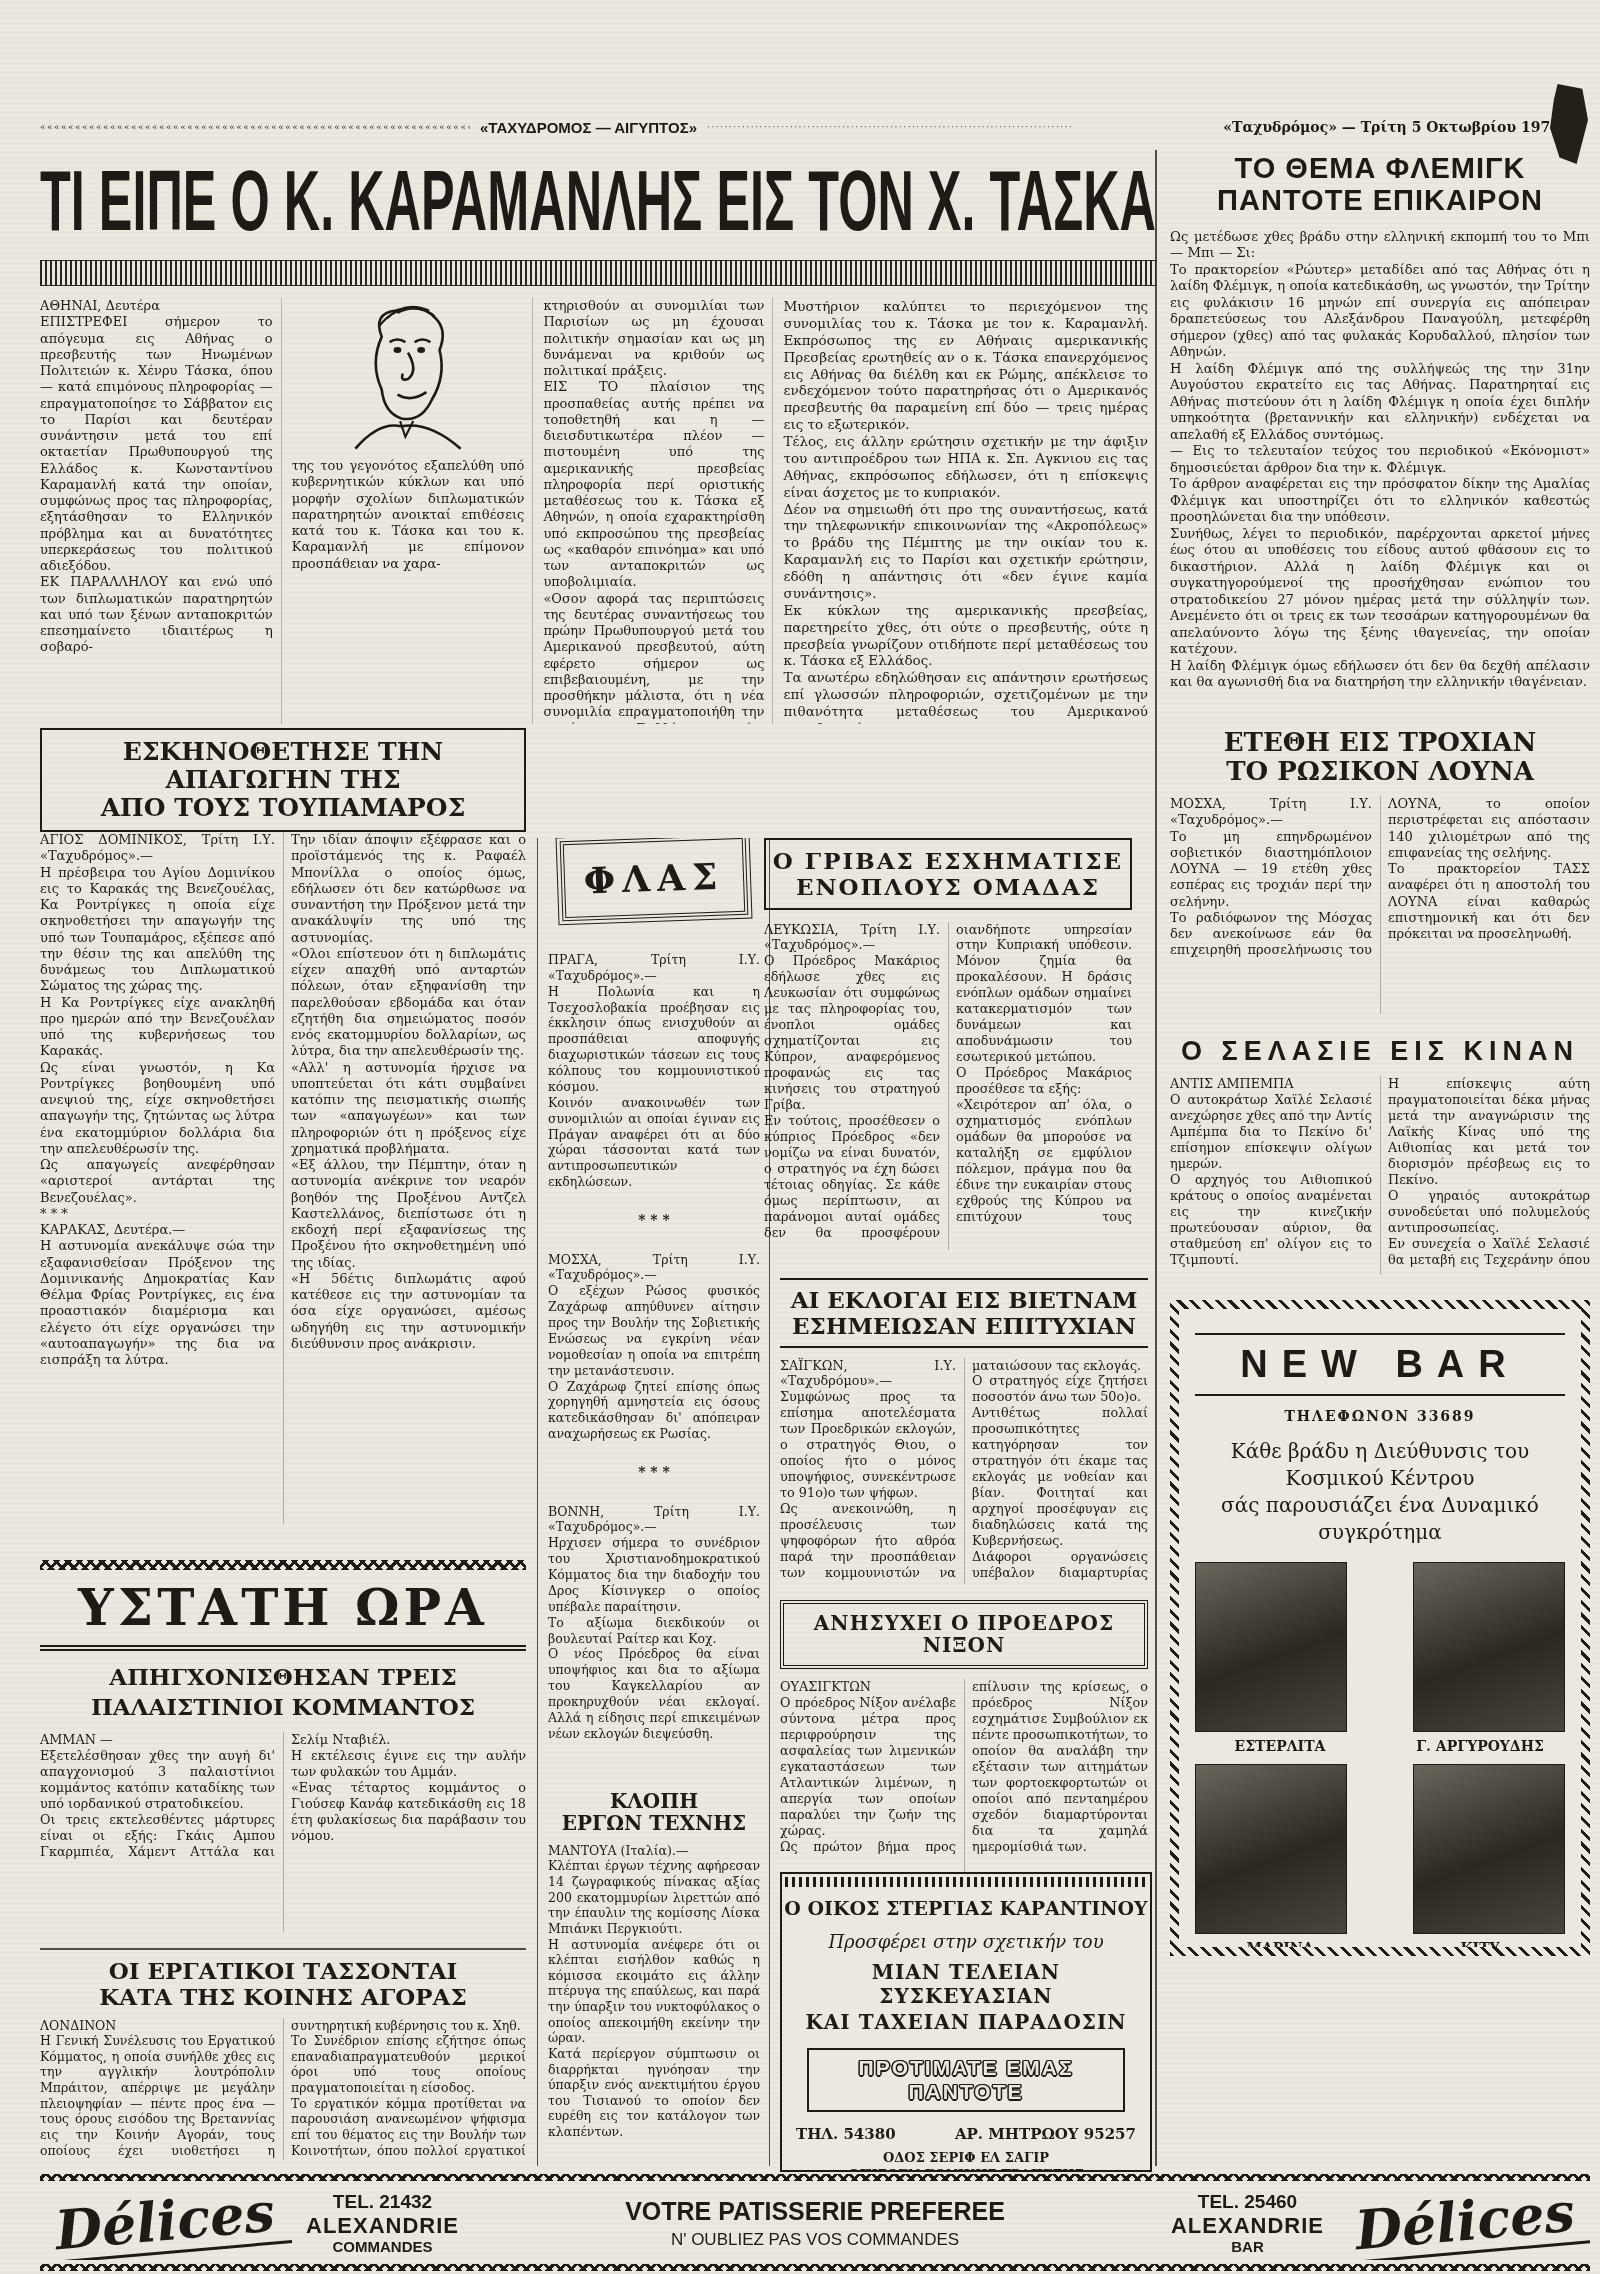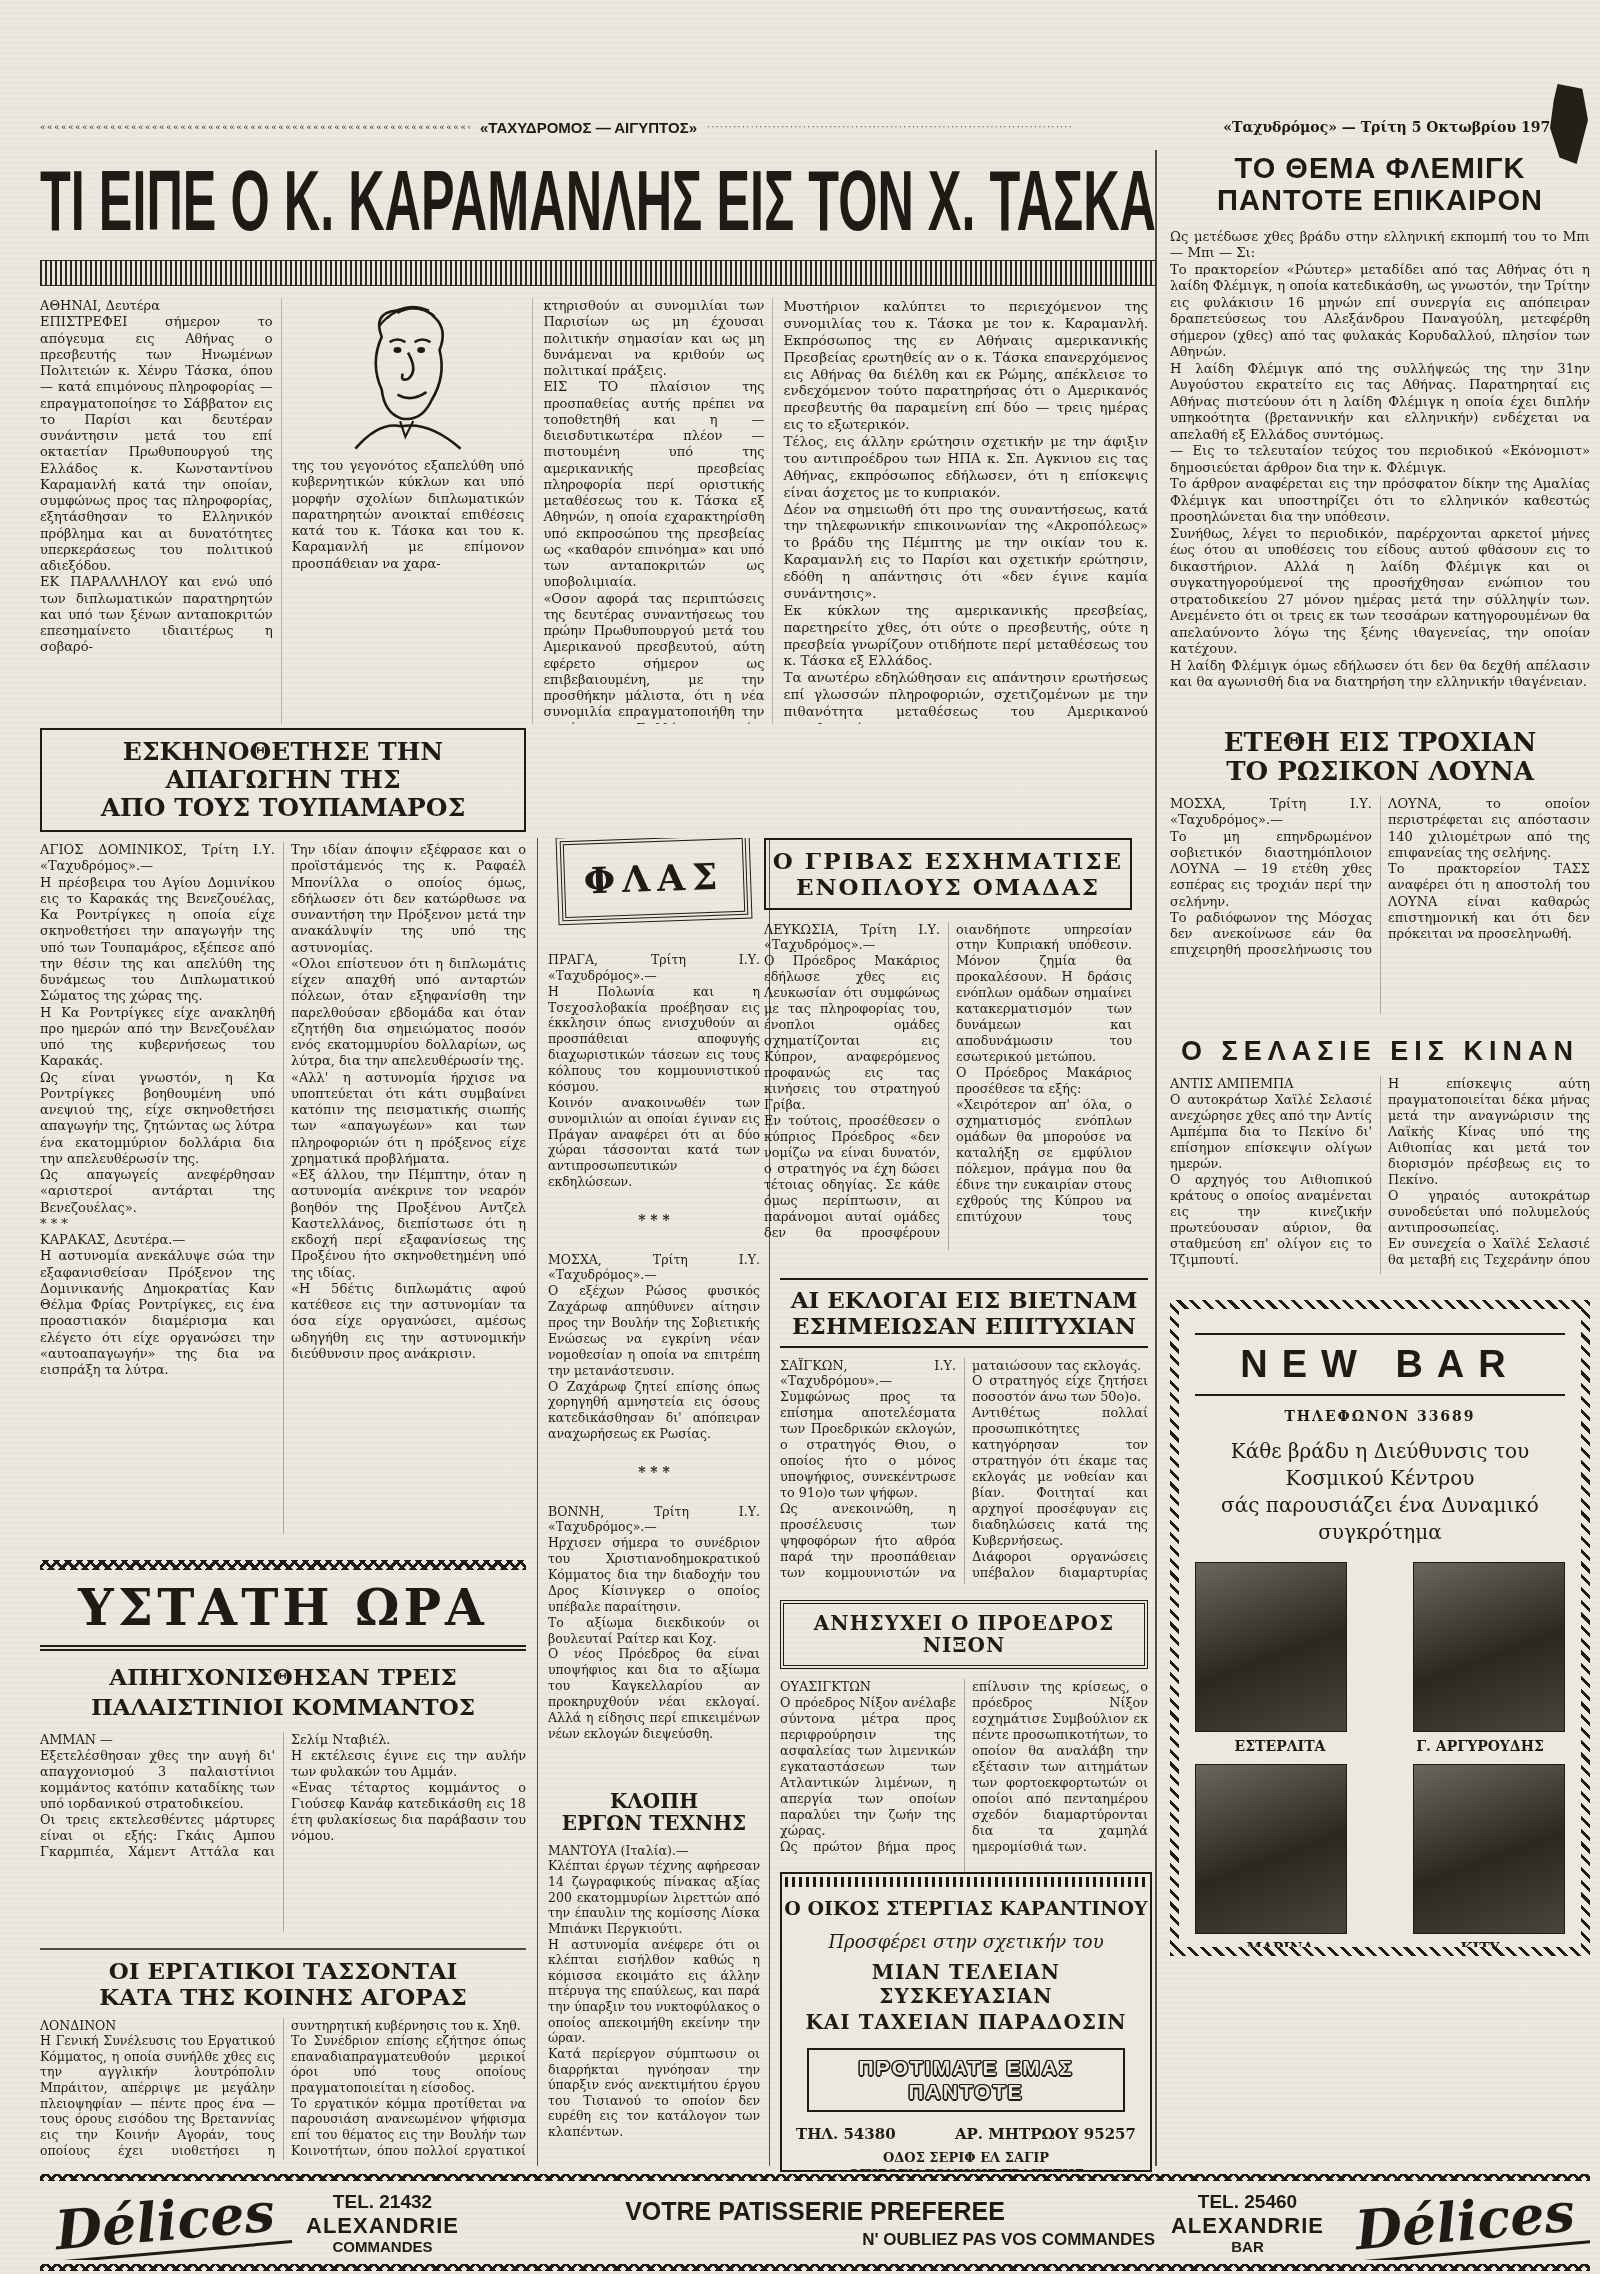--- a/index.html
+++ b/index.html
@@ -46,21 +46,21 @@
   .sans{font-family:"Liberation Sans","DejaVu Sans",sans-serif;}
   
   .fleming{left:1170px;top:152px;width:420px;}
   .fleming .stitle{font-size:29px;letter-spacing:1px;}
   .fleming .bodytext{margin-top:12px;height:486px;font-size:13.2px;}
   
   .tupamaros{left:40px;top:728px;width:486px;}
   .titlebox{border:2px solid #1e1b16;padding:8px 6px;}
   .tupamaros .stitle{font-size:25px;}
   .cols2{column-count:2;column-gap:16px;column-rule:1px solid rgba(30,27,22,.3);}
-  .tupamaros .bodytext{margin-top:10px;height:692px;}
+  .tupamaros .bodytext{height:692px;}
   
   .flash{left:548px;top:838px;width:212px;}
   .flash-logo{width:178px;height:72px;margin:0 auto;border:4px double #1e1b16;outline:1px solid #1e1b16;outline-offset:3px;
     transform:rotate(-2deg);display:flex;align-items:center;justify-content:center;
     font-weight:bold;font-size:36px;letter-spacing:7px;}
   .flash .bodytext{margin-top:18px;height:848px;font-size:12.5px;line-height:1.27;}
   .flash-sep{text-align:center;font-weight:bold;font-size:14px;margin:6px 0;}
   
   .grivas{left:764px;top:838px;width:368px;}
   .grivas .stitle{font-size:23px;letter-spacing:2px;}
@@ -132,21 +132,21 @@
   .zz-bot{left:40px;top:2264px;width:1550px;height:7px;}
   .delices{left:40px;top:2186px;width:1550px;height:74px;display:flex;align-items:center;gap:16px;}
   .dl-logo{flex:0 0 250px;text-align:center;font-style:italic;font-weight:bold;font-size:54px;
     transform:rotate(-5deg);border-bottom:3px solid #1e1b16;line-height:1.1;}
   .dl-block{text-align:center;font-family:"Liberation Sans","DejaVu Sans",sans-serif;line-height:1.15;}
   .dl-tel{font-weight:bold;font-size:19px;}
   .dl-city{font-weight:bold;font-size:22px;letter-spacing:1px;}
   .dl-sub{font-weight:bold;font-size:15px;}
   .dl-center{flex:1;text-align:center;font-family:"Liberation Sans","DejaVu Sans",sans-serif;}
   .dl-c1{font-weight:bold;font-size:25px;}
-  .dl-c2{font-weight:bold;font-size:17px;margin-top:4px;text-align:right;}
+  .dl-c2{font-weight:normal;font-size:17px;margin-top:4px;}
 </style>
 </head>
 <body>
 
 <div class="page">
 
   <div class="abs masthead">
     <span class="mast-deco left">«««««««««««««««««««««««««««««««««««««««««««««««««««««««««««««««««««</span>
     <span class="mast-center">«ΤΑΧΥΔΡΟΜΟΣ — ΑΙΓΥΠΤΟΣ»</span>
     <span class="mast-deco mid">····················································································</span>

